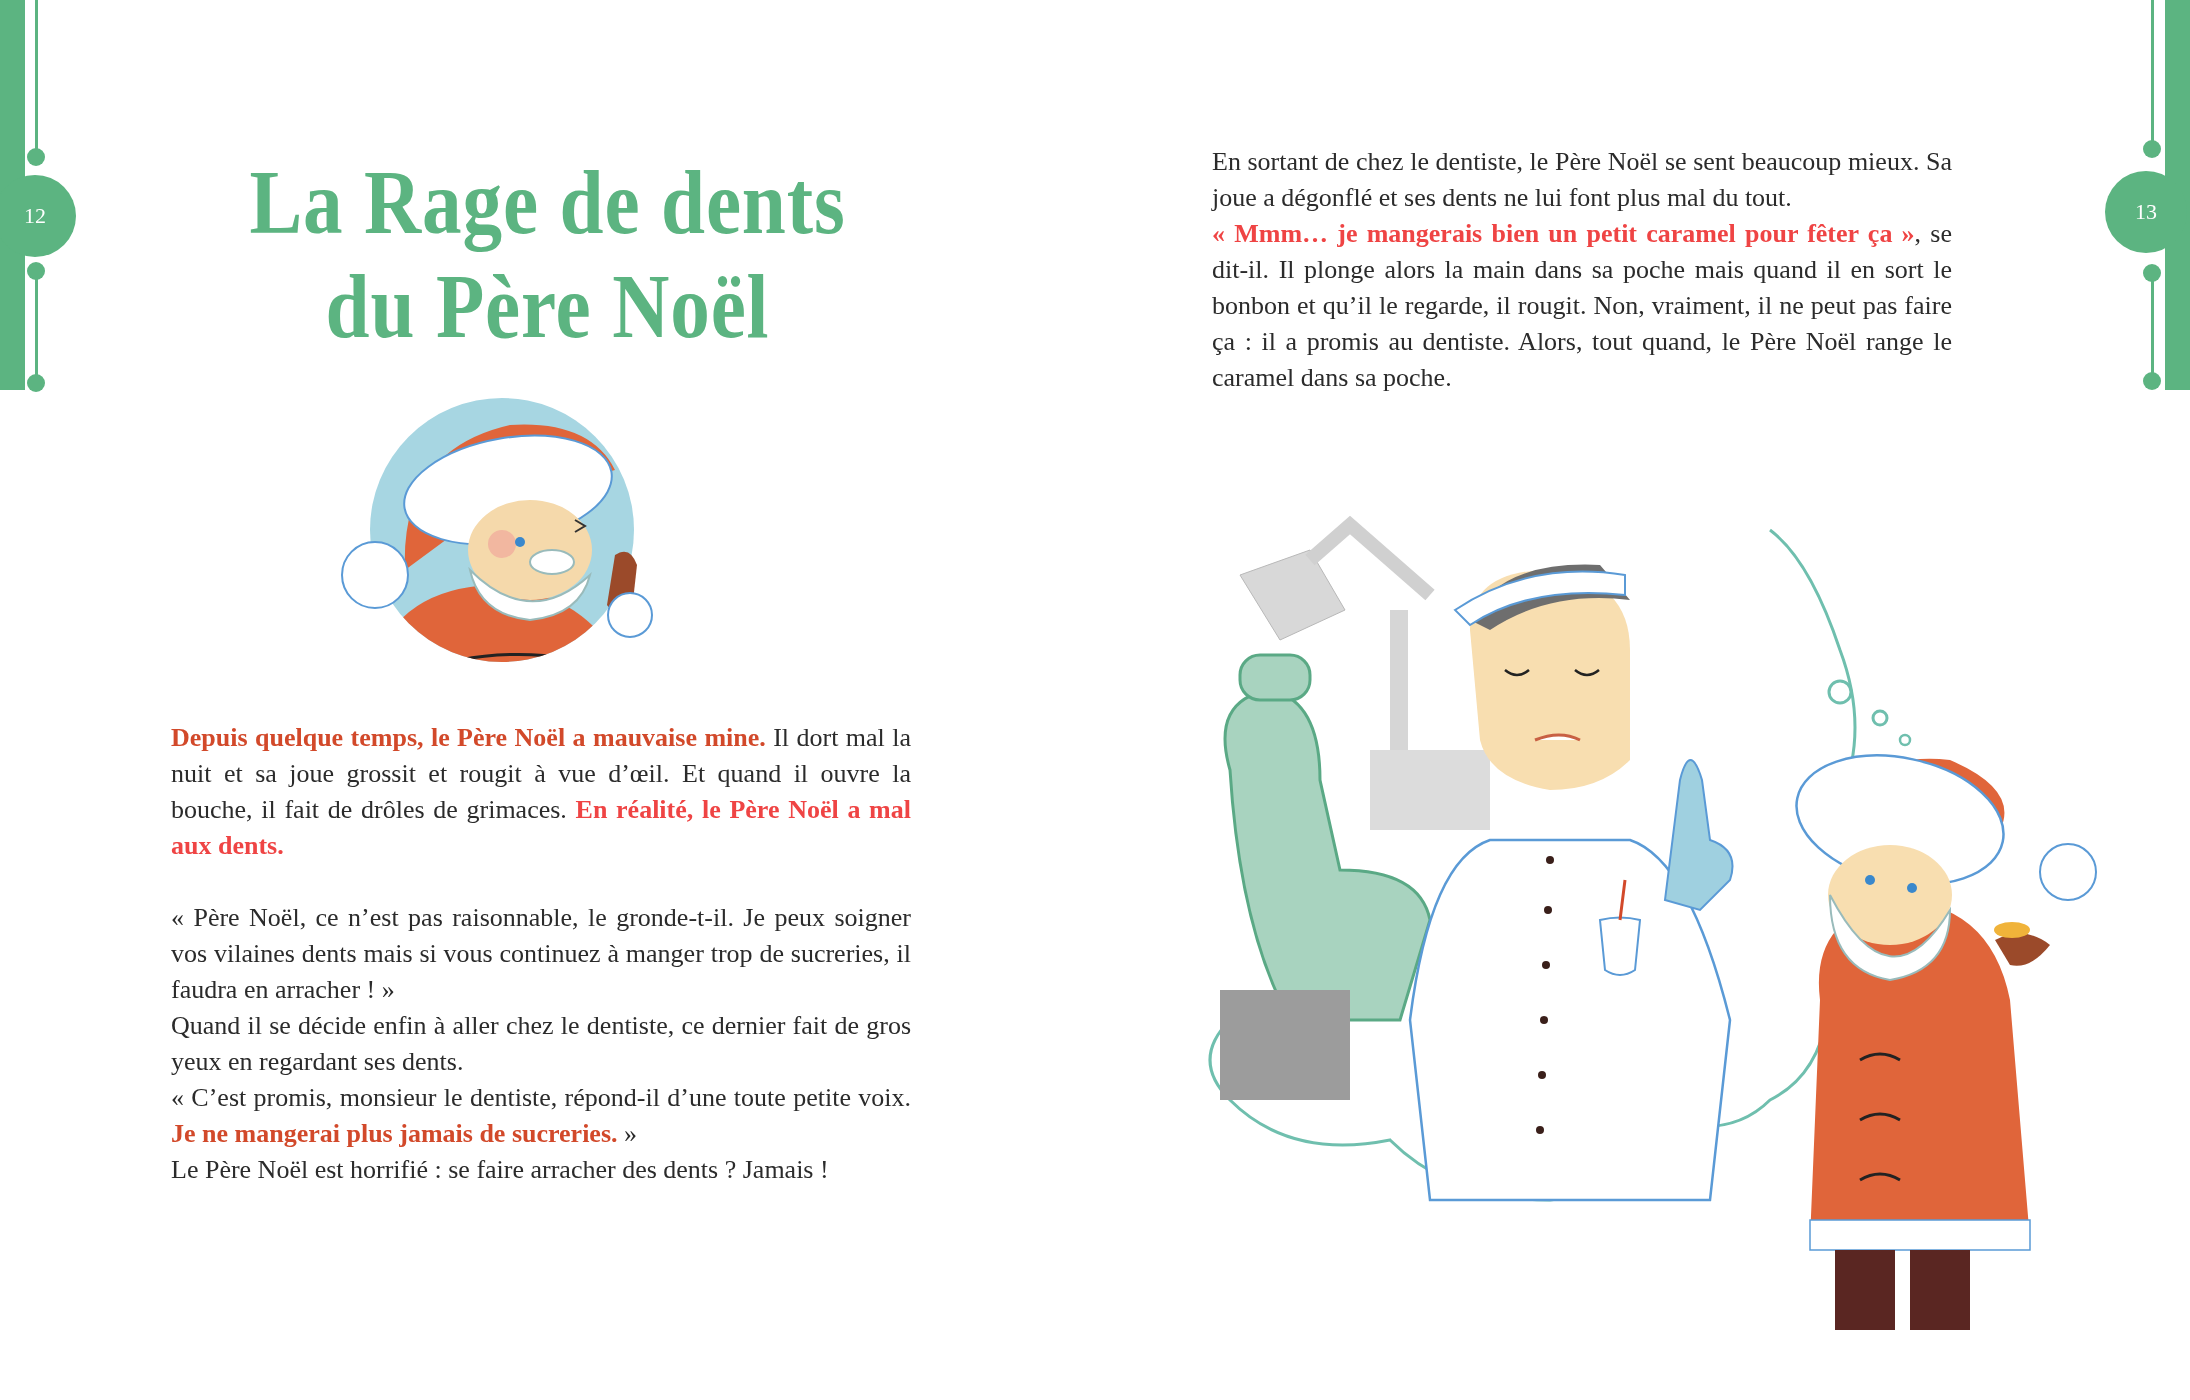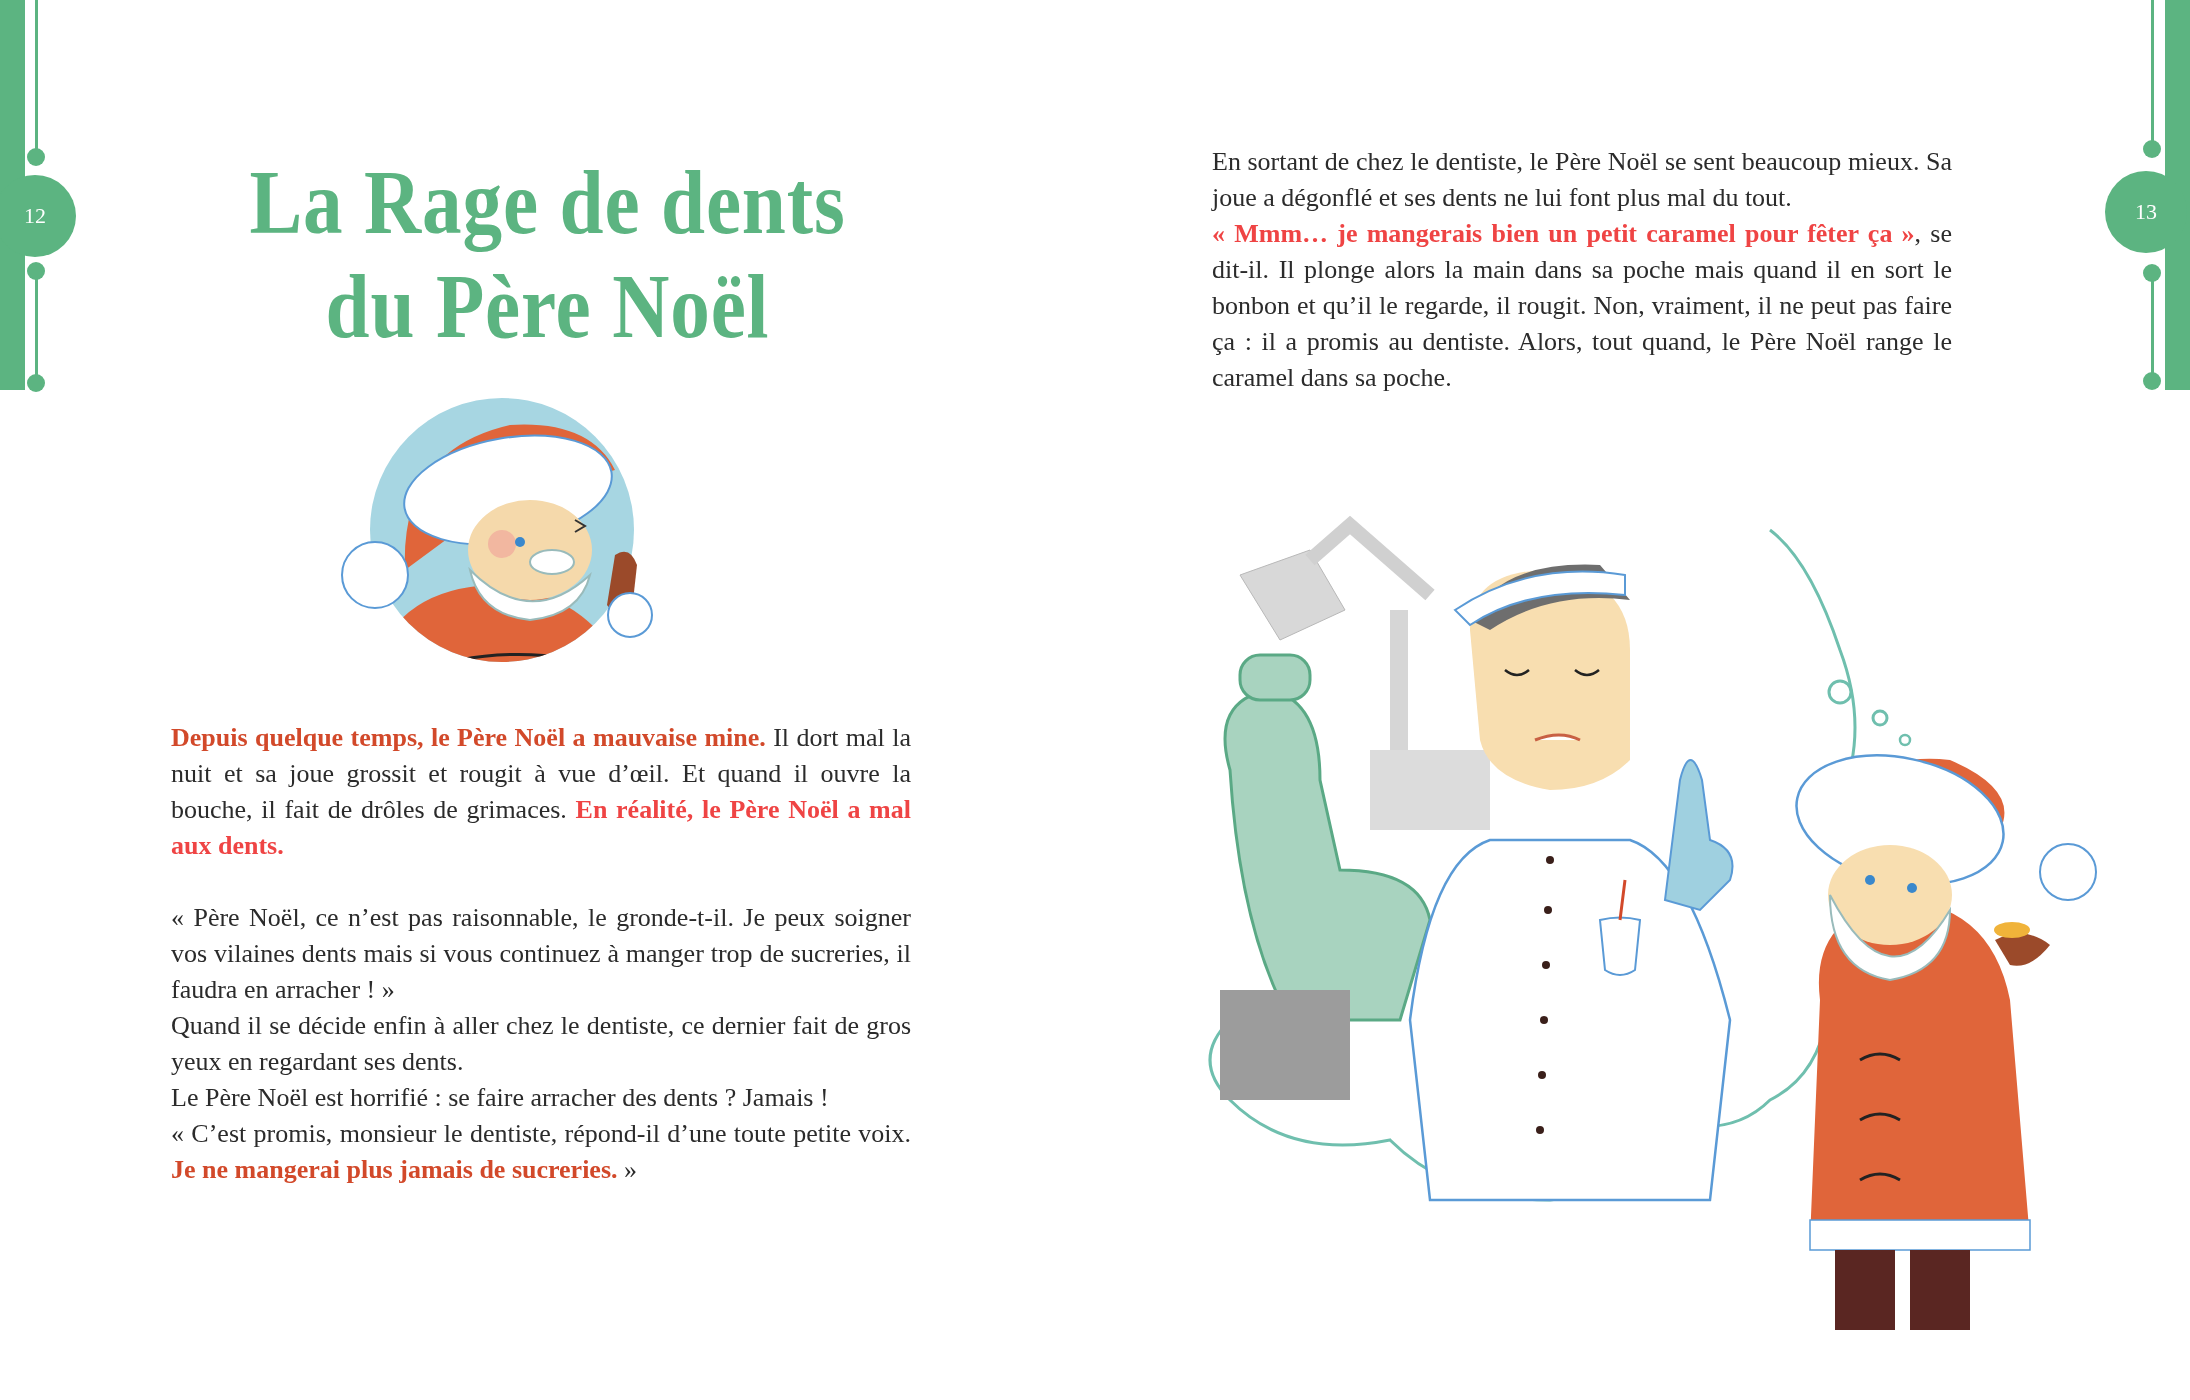--- a/index.html
+++ b/index.html
@@ -64,22 +64,22 @@
     <path d="M285 175 q15 -10 22 10 l-5 45 q-15 10 -25 -5 z" fill="#9b4a2a"></path>
     <circle cx="300" cy="235" r="22" fill="#fff" stroke="#5a9ad6" stroke-width="2"></circle>
     <circle cx="45" cy="195" r="33" fill="#fff" stroke="#5a9ad6" stroke-width="2"></circle>
   </svg>
 
   <div class="text left-text">
     <p><span class="red">Depuis quelque temps, le Père Noël a mauvaise mine.</span><span> Il dort mal la nuit et sa joue grossit et rougit à vue d’œil. Et quand il ouvre la bouche, il fait de drôles de grimaces. </span><span class="blue">En réalité, le Père Noël a mal aux dents.</span></p>
     <div class="gap"></div>
     <p>« Père Noël, ce n’est pas raisonnable, le gronde-t-il. Je peux soigner vos vilaines dents mais si vous continuez à manger trop de sucreries, il faudra en arracher ! »</p>
     <p>Quand il se décide enfin à aller chez le dentiste, ce dernier fait de gros yeux en regardant ses dents.</p>
+    <p><span>« C’est promis, monsieur le dentiste, répond-il d’une toute petite voix. </span><span class="red">Je ne mangerai plus jamais de sucreries.</span><span> »</span></p>
     <p>Le Père Noël est horrifié : se faire arracher des dents ? Jamais !</p>
-    <p><span>« C’est promis, monsieur le dentiste, répond-il d’une toute petite voix. </span><span class="red">Je ne mangerai plus jamais de sucreries.</span><span> »</span></p>
   </div>
 </div>
 
 <div class="page page-right">
   <div class="tab-bar" style="left:1070px;"></div>
   <div class="tab-line" style="left:1056px;top:0;height:148px;"></div>
   <div class="tab-dot" style="left:1048px;top:140px;"></div>
   <div class="tab-circle" style="left:1010px;top:171px;">13</div>
   <div class="tab-dot" style="left:1048px;top:264px;"></div>
   <div class="tab-line" style="left:1056px;top:272px;height:108px;"></div>

